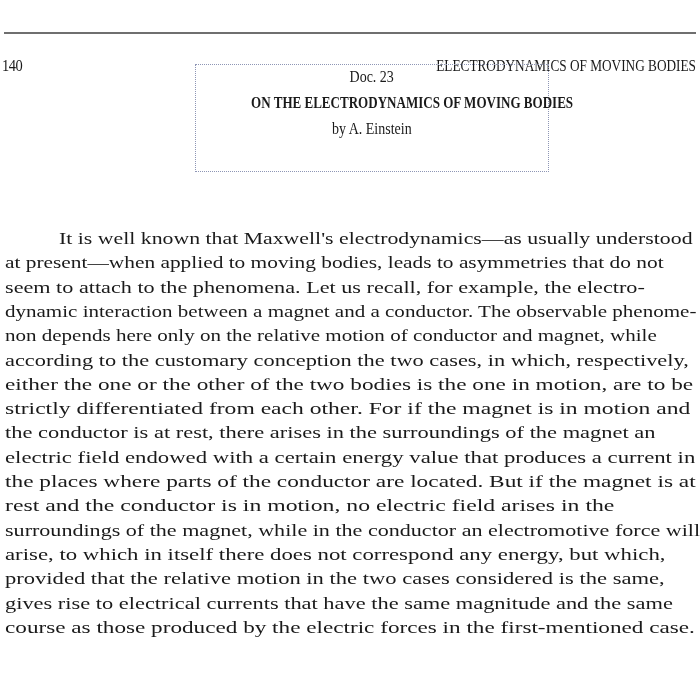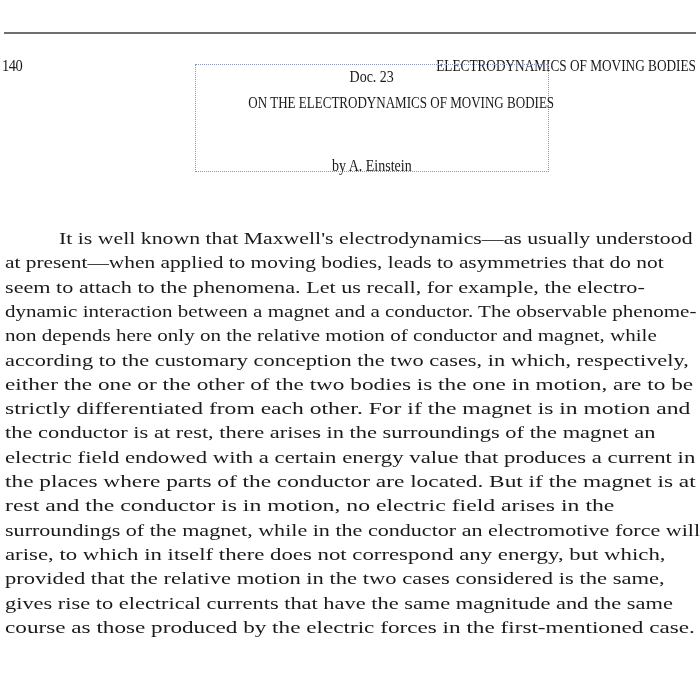--- a/index.html
+++ b/index.html
@@ -66,22 +66,22 @@
       width: 100%;
       font-size: 17.5px;
       white-space: nowrap;
     }
     .title-line .inner {
       display: inline-block;
       transform: scaleX(0.8);
       transform-origin: center center;
     }
     .tl-1 { top: 1px; }
-    .tl-2 { top: 27px; }
-    .tl-3 { top: 53px; margin-top: 37px; }
+    .tl-2 { top: 27px; font-weight: bold; }
+    .tl-3 { top: 53px; }
     .tl-4 { top: 79px; }
     .tl-2 .inner { transform: scaleX(0.745); }
     .tl-4 .inner { transform: scaleX(0.79); }
     .journal { font-style: italic; }
     .body-text {
       position: absolute;
       left: 5px;
       top: 226px;
       width: 690px;
     }

